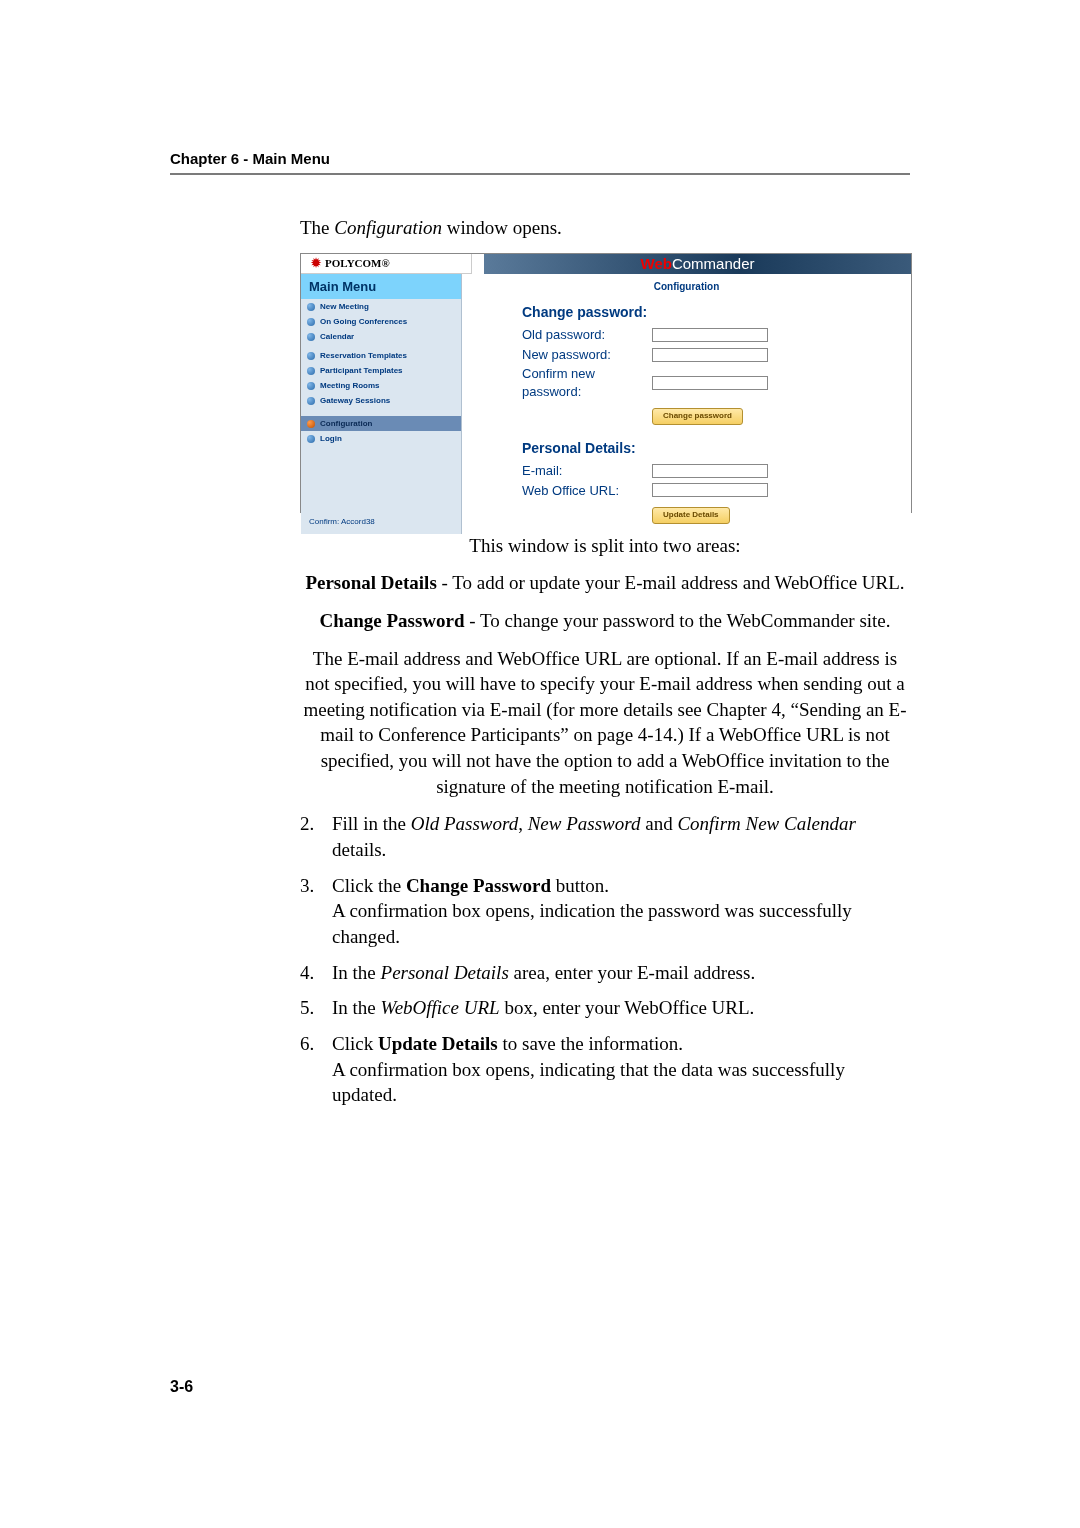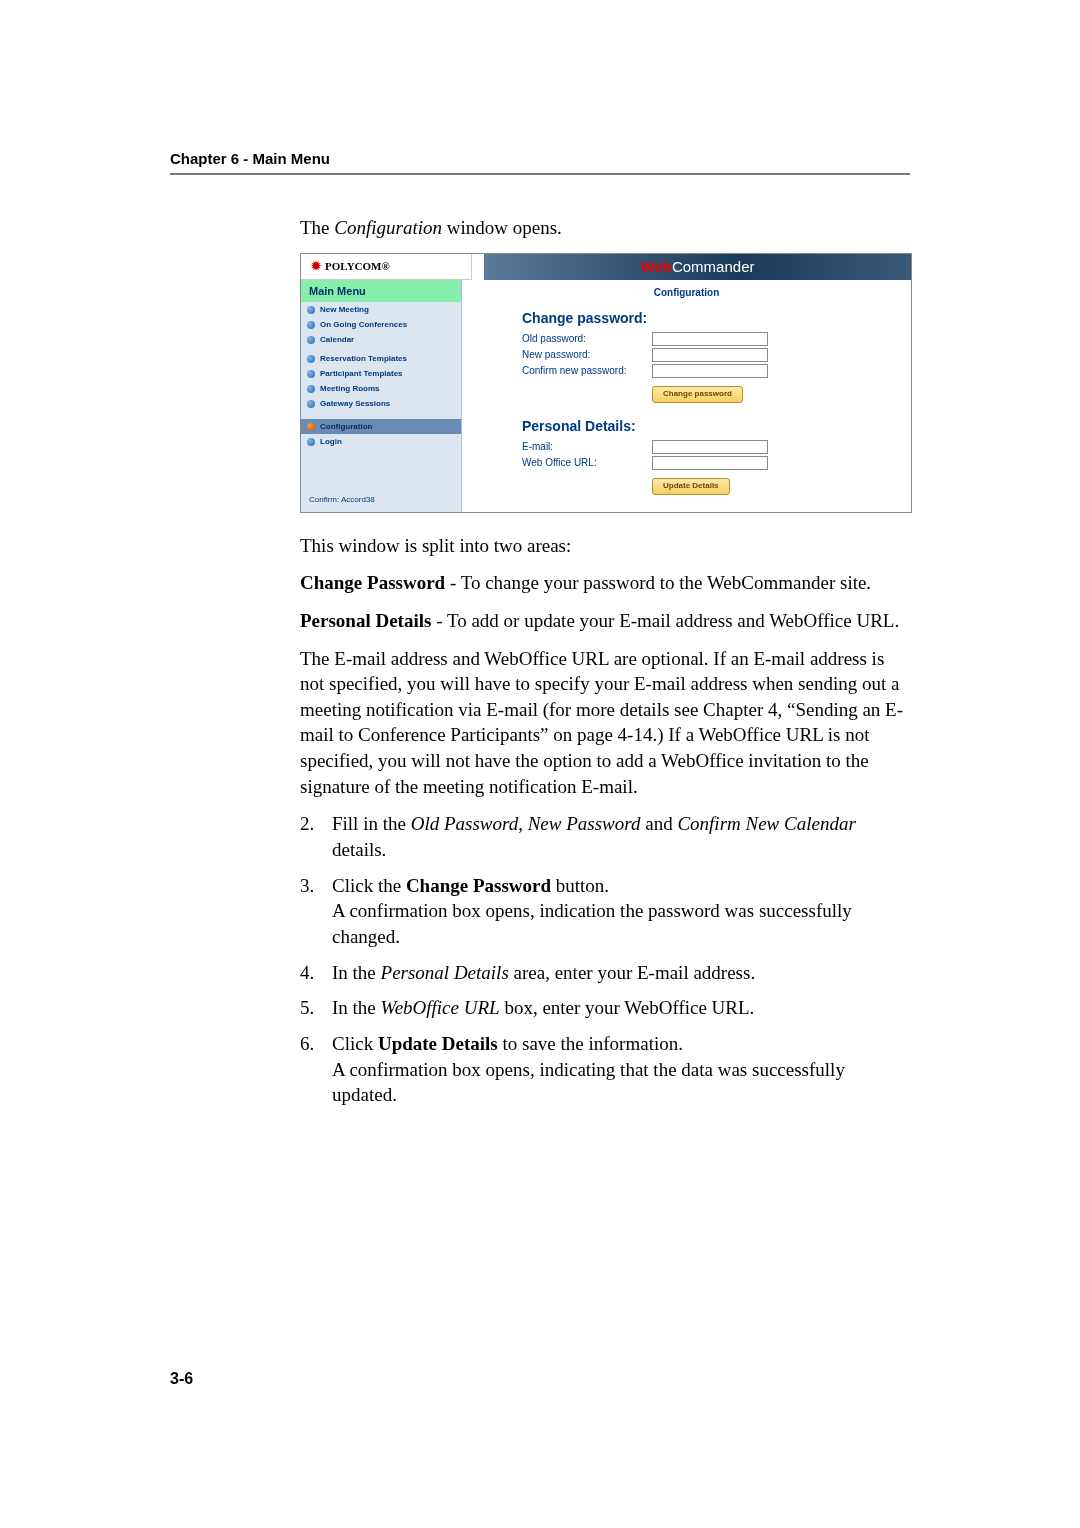--- a/index.html
+++ b/index.html
@@ -95,24 +95,24 @@
     display: flex;
   }
   .sidebar {
     width: 160px;
     background: #dbe6f0;
     border-right: 1px solid #b0c0d0;
     display: flex;
     flex-direction: column;
   }
   .sidebar-title {
-    background: #86efac;
-    font-family: Verdana, sans-serif;
-    font-weight: bold;
-    font-size: 11px;
+    background: #7dd3fc;
+    font-family: Verdana, sans-serif;
+    font-weight: bold;
+    font-size: 13px;
     color: #003366;
     padding: 4px 8px;
   }
   .side-item {
     display: flex;
     align-items: center;
     padding: 3px 6px;
     color: #003a80;
     font-family: Verdana, sans-serif;
     font-size: 8px;
@@ -167,21 +167,21 @@
     margin-bottom: 4px;
   }
   .form-row {
     display: flex;
     align-items: center;
     margin-bottom: 2px;
   }
   .form-label {
     width: 130px;
     font-family: Verdana, sans-serif;
-    font-size: 10px;
+    font-size: 13px;
     color: #003a80;
   }
   .form-input {
     width: 110px;
     height: 12px;
     border: 1px solid #888;
     background: #fff;
     font-size: 9px;
     padding: 0 2px;
   }
@@ -196,35 +196,36 @@
     color: #6a4a00;
     padding: 2px 10px;
     margin-top: 6px;
   }
   .btn-row {
     padding-left: 130px;
   }
 
   .para {
     margin: 12px 0;
+    text-align: center;
   }
   .list-item {
     display: flex;
     margin: 10px 0;
   }
   .list-num {
     width: 32px;
     flex-shrink: 0;
   }
   .list-body {
     flex: 1;
   }
   .page-num {
     position: absolute;
-    bottom: 140px;
+    bottom: 132px;
     left: 170px;
     font-family: Arial, Helvetica, sans-serif;
     font-size: 16px;
     font-weight: bold;
     color: #000;
   }
 </style>
 </head>
 <body>
 
@@ -336,25 +337,25 @@
               <span class="btn">Update Details</span>
             </div>
           </div>
         </div>
       </div>
     </div>
 
     <div class="para">This window is split into two areas:</div>
 
     <div class="para">
+      <span class="bold">Personal Details</span><span> - To add or update your E-mail address and WebOffice URL.</span>
+    </div>
+
+    <div class="para">
       <span class="bold">Change Password</span><span> - To change your password to the WebCommander site.</span>
-    </div>
-
-    <div class="para">
-      <span class="bold">Personal Details</span><span> - To add or update your E-mail address and WebOffice URL.</span>
     </div>
 
     <div class="para">The E-mail address and WebOffice URL are optional. If an E-mail address is not specified, you will have to specify your E-mail address when sending out a meeting notification via E-mail (for more details see Chapter 4, “Sending an E-mail to Conference Participants” on page 4-14.) If a WebOffice URL is not specified, you will not have the option to add a WebOffice invitation to the signature of the meeting notification E-mail.</div>
 
     <div class="list-item">
       <div class="list-num">2.</div>
       <div class="list-body">
         <span>Fill in the </span><span class="italic">Old Password</span><span>, </span><span class="italic">New Password</span><span> and </span><span class="italic">Confirm New Calendar</span><span> details.</span>
       </div>
     </div>

